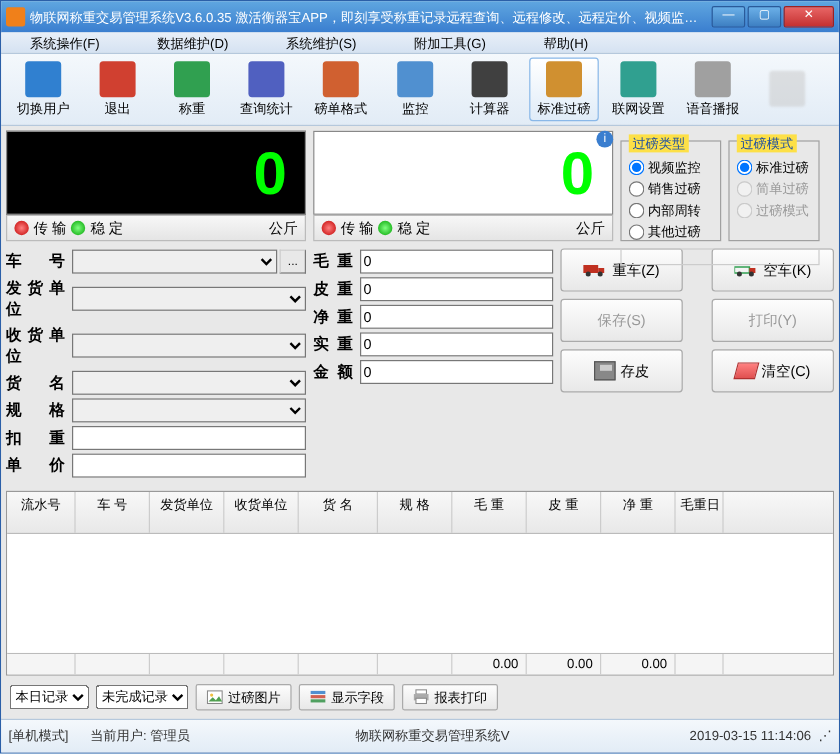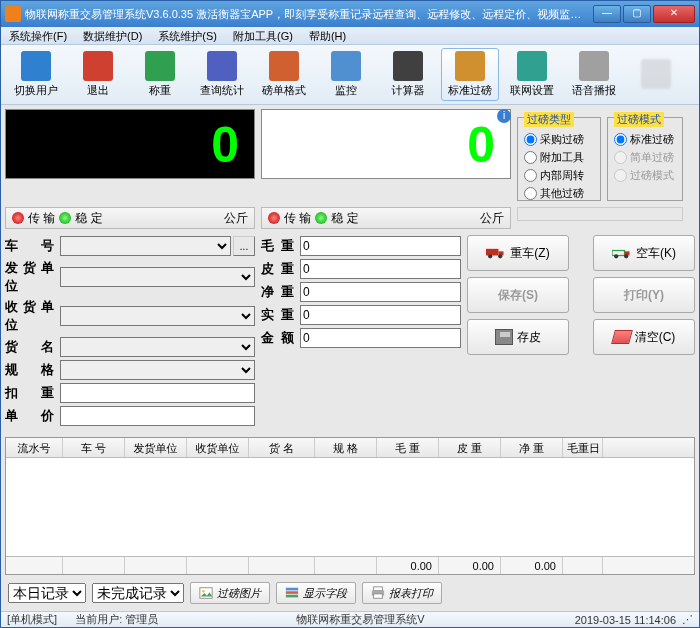--- a/index.html
+++ b/index.html
@@ -5,32 +5,32 @@
 * { box-sizing: border-box; margin: 0; padding: 0; font-family: "Microsoft YaHei", Tahoma, sans-serif; }
 body { width: 700px; height: 628px; background: #5a9bd4; overflow: hidden; }
 .window { width: 700px; height: 628px; border: 1px solid #2b5fa8; background: #f0f0f0; display: flex; flex-direction: column; }
 .titlebar { height: 26px; background: linear-gradient(#5fa6e0,#3a7ecf); display: flex; align-items: center; color: #fff; font-size: 11px; padding: 0 4px; }
 .titlebar-icon { width: 16px; height: 16px; background: #f0801a; margin-right: 4px; border-radius: 2px; }
 .title-text { flex: 1; white-space: nowrap; overflow: hidden; text-overflow: ellipsis; }
 .winbtns { display: flex; }
 .winbtn { width: 28px; height: 18px; border: 1px solid #2a5a9a; background: linear-gradient(#6bb0e8,#3d7fc2); margin-left: 2px; border-radius: 2px; color: #fff; text-align: center; font-size: 10px; line-height: 14px; cursor: pointer; }
 .winbtn.close { background: linear-gradient(#e86666,#c53030); border-color: #a02020; width: 42px; }
 .menubar { height: 18px; background: linear-gradient(#e8eff8,#d5e2f2); display: flex; font-size: 11px; border-bottom: 1px solid #b5c8dc; }
-.menuitem { padding: 2px 8px; cursor: pointer; }
+.menuitem { padding: 2px 24px; cursor: pointer; }
 .toolbar { height: 60px; background: linear-gradient(#f4f8fc,#e2ecf6); border-bottom: 1px solid #b5c8dc; display: flex; padding: 3px 6px; gap: 4px; }
 .tool { width: 58px; display: flex; flex-direction: column; align-items: center; justify-content: center; border: 1px solid transparent; border-radius: 3px; cursor: pointer; font-size: 11px; padding: 2px; }
 .tool.active { border: 1px solid #8ab8e8; background: linear-gradient(#fff,#e0ecf8); }
 .tool-icon { width: 30px; height: 30px; margin-bottom: 2px; border-radius: 3px; }
 .tool:nth-child(n+11) .tool-icon { filter: blur(1px); opacity: .5; }
 .content { flex: 1; background: #e8e8e8; padding: 4px; display: flex; flex-direction: column; gap: 4px; overflow: hidden; }
 .row1 { display: flex; gap: 6px; }
 .weigh-panel { width: 250px; }
 .weigh-display { height: 70px; background: #000; color: #0f0; font-size: 50px; font-weight: bold; font-family: Arial; text-align: right; padding: 5px 15px; line-height: 60px; border: 1px solid #888; }
 .weigh-display.white { background: #fff; }
-.weigh-status { height: 22px; background: linear-gradient(#f7f7f7,#e5e5e5); border: 1px solid #bbb; display: flex; align-items: center; padding: 0 6px; font-size: 12px; gap: 4px; margin-top: 28px; }
+.weigh-status { height: 22px; background: linear-gradient(#f7f7f7,#e5e5e5); border: 1px solid #bbb; display: flex; align-items: center; padding: 0 6px; font-size: 12px; gap: 4px; }
 .circle { width: 12px; height: 12px; border-radius: 50%; display: inline-block; }
 .red { background: radial-gradient(#ff8080,#c00000); }
 .green { background: radial-gradient(#80ff80,#00a000); }
 .weigh-status .unit { margin-left: auto; }
 .options { flex: 1; font-size: 12px; position: relative; }
 .fieldset { border: 1px solid #a0a0a0; padding: 6px 6px 4px; position: absolute; background: #e8e8e8; }
 .fieldset-title { font-size: 11px; padding: 0 3px; background: #fde047; position: relative; top: -12px; display: inline-block; color: #2050a0; }
 .fieldset-body { margin-top: -10px; }
 .radio-row { display: flex; align-items: center; gap: 3px; font-size: 11px; margin: 3px 0; }
 .radio-row input { margin: 0; }
@@ -43,35 +43,35 @@
 .form-left { width: 250px; font-size: 13px; }
 .form-row { display: flex; align-items: center; margin: 3px 0; }
 .form-row label { width: 55px; text-align: justify; text-align-last: justify; padding-right: 6px; font-weight: bold; }
 .form-row select, .form-row input[type=text] { flex: 1; height: 20px; border: 1px solid #777; font-size: 12px; padding: 0 2px; }
 .dots-btn { width: 22px; height: 20px; margin-left: 2px; border: 1px outset #ccc; background: #e8e8e8; font-size: 10px; cursor: pointer; }
 .form-mid { width: 200px; font-size: 13px; }
 .form-mid .form-row input { background: #fff; }
 .form-right { flex: 1; display: flex; flex-direction: column; gap: 6px; padding-top: 2px; }
 .btn-row { display: flex; gap: 24px; }
 .big-btn { flex: 1; height: 36px; border: 1px solid #aaa; background: linear-gradient(#fdfdfd,#e8e8e8); border-radius: 3px; font-size: 12px; display: flex; align-items: center; justify-content: center; gap: 4px; cursor: pointer; }
-.big-btn.dim { color: #999; font-weight: bold; }
+.big-btn.dim { color: #999; }
 .truck-icon { width: 20px; height: 12px; }
 .eraser-icon { width: 18px; height: 14px; background: linear-gradient(#ff8080,#e05050); border: 1px solid #b03030; transform: skewX(-15deg); }
 .disk-icon { width: 18px; height: 16px; background: #888; border: 1px solid #555; position: relative; }
 .disk-icon:after { content: ''; position: absolute; top: 2px; left: 4px; width: 10px; height: 5px; background: #ccc; }
 .table-wrap { flex: 1; border: 1px solid #999; background: #fff; display: flex; flex-direction: column; min-height: 120px; margin-top: 4px; position: relative; }
-.table-head { display: flex; background: linear-gradient(#f8f8f8,#e8e8e8); border-bottom: 1px solid #bbb; height: 20px; font-size: 11px; }
+.table-head { display: flex; background: linear-gradient(#f8f8f8,#e8e8e8); border-bottom: 1px solid #bbb; height: 35px; font-size: 11px; }
 .th { border-right: 1px solid #ccc; padding: 3px 4px; text-align: center; overflow: hidden; white-space: nowrap; }
 .table-body { flex: 1; background: #fff; position: relative; }
 .table-foot { display: flex; border-top: 1px solid #bbb; height: 18px; font-size: 11px; background: #f5f5f5; }
 .bottom-bar { display: flex; gap: 6px; padding: 3px; background: #e8e8e8; font-size: 11px; align-items: center; }
-.bottom-bar select { height: 20px; font-size: 14px; }
-.bottom-btn { height: 22px; padding: 0 8px; border: 1px solid #aaa; background: linear-gradient(#fdfdfd,#e8e8e8); border-radius: 2px; cursor: pointer; display: flex; align-items: center; gap: 4px; font-style: italic; }
+.bottom-bar select { height: 20px; font-size: 11px; }
+.bottom-btn { height: 22px; padding: 0 8px; border: 1px solid #aaa; background: linear-gradient(#fdfdfd,#e8e8e8); border-radius: 2px; cursor: pointer; display: flex; align-items: center; gap: 4px; }
 .sm-icon { width: 14px; height: 14px; }
-.statusbar { height: 16px; background: linear-gradient(#f4f8fc,#e2ecf6); border-top: 1px solid #b5c8dc; display: flex; font-size: 11px; align-items: center; padding: 0 6px; color: #333; }
+.statusbar { height: 28px; background: linear-gradient(#f4f8fc,#e2ecf6); border-top: 1px solid #b5c8dc; display: flex; font-size: 11px; align-items: center; padding: 0 6px; color: #333; }
 .statusbar .seg { margin-right: 18px; }
 .statusbar .right { margin-left: auto; }
 .info-icon { width: 14px; height: 14px; border-radius: 50%; background: #3a7ecf; color: #fff; font-size: 10px; text-align: center; line-height: 14px; position: absolute; top: 0; right: 0; }
 </style>
 </head>
 <body>
 
 <div class="window">
   <div class="titlebar">
     <div class="titlebar-icon"></div>
@@ -160,25 +160,25 @@
           <span>稳 定</span>
           <span class="unit">公斤</span>
         </div>
       </div>
       <div class="options">
         <div class="fieldset fs-type">
           <span class="fieldset-title">过磅类型</span>
           <div class="fieldset-body" id="ft-opts">
               <div class="radio-row">
                 <input type="radio" name="ft" checked="" style="">
-                <span>采购过磅</span>
+                <span>视频监控</span>
               </div>
               <div class="radio-row">
                 <input type="radio" name="ft" style="">
-                <span>附加工具</span>
+                <span>销售过磅</span>
               </div>
               <div class="radio-row">
                 <input type="radio" name="ft" style="">
                 <span>内部周转</span>
               </div>
               <div class="radio-row">
                 <input type="radio" name="ft" style="">
                 <span>其他过磅</span>
               </div>
             </div>

